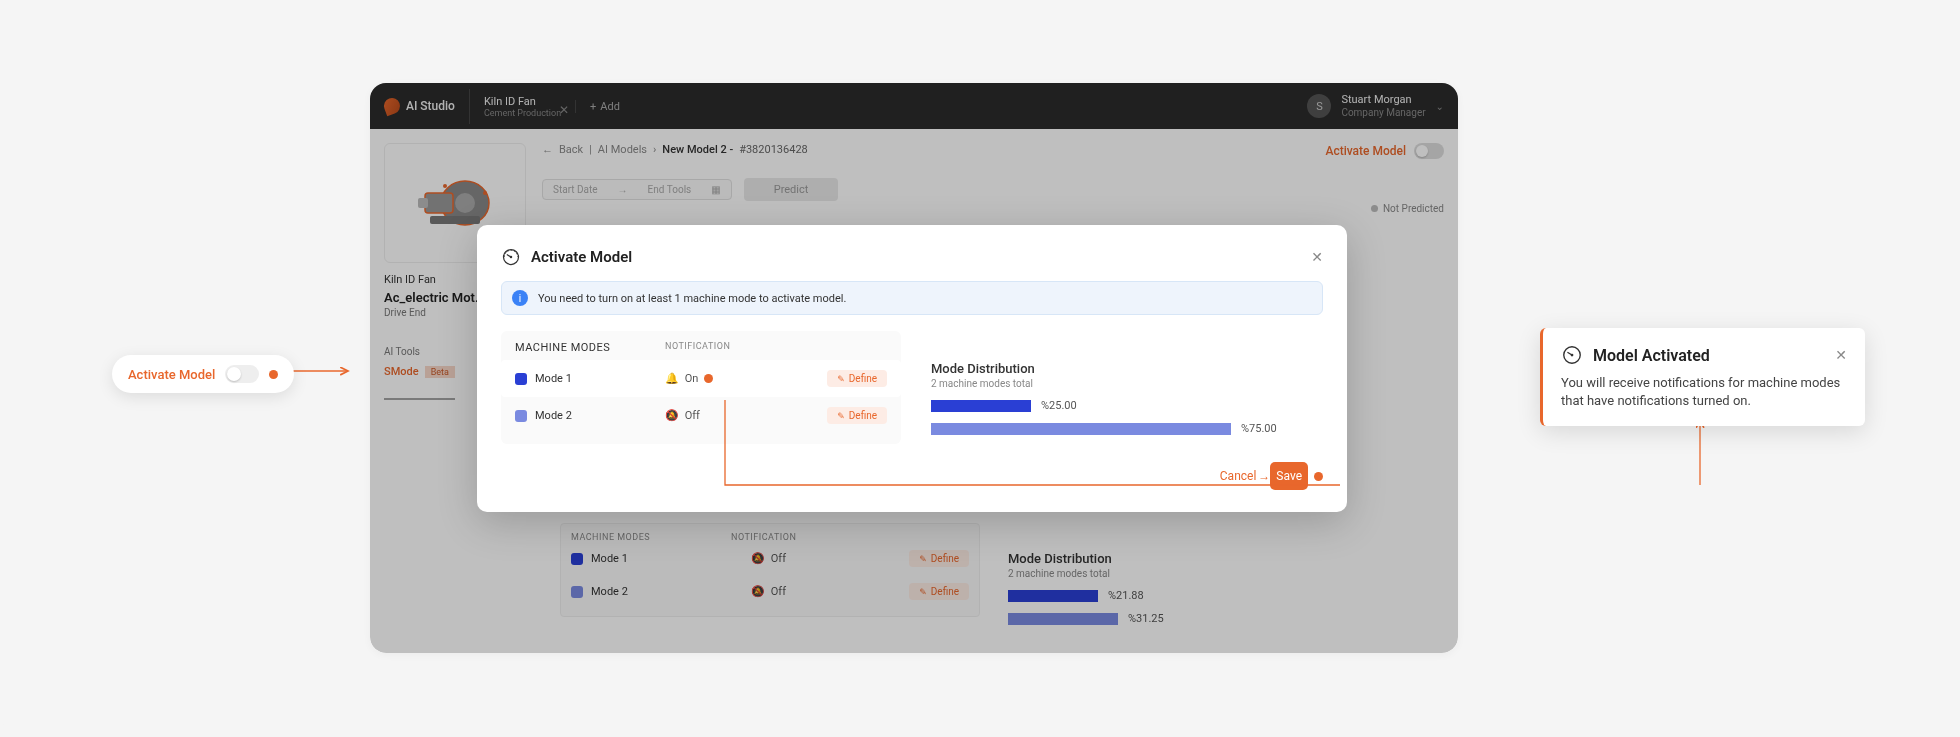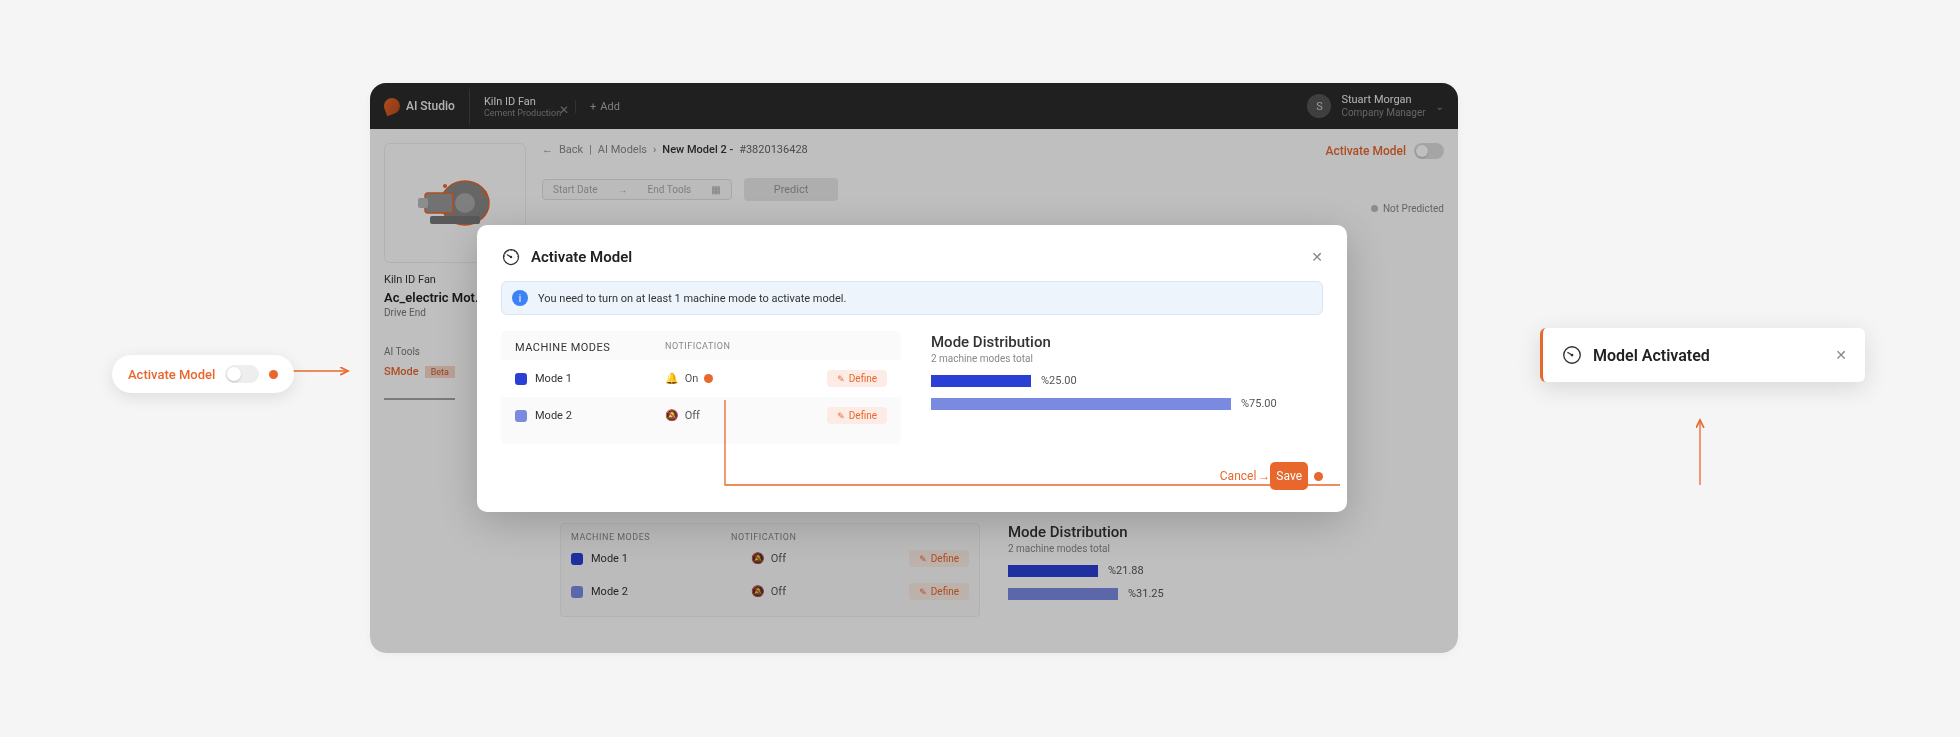--- a/index.html
+++ b/index.html
@@ -64,21 +64,21 @@
   .lower-dist { display:inline-block; vertical-align:top; margin-left:24px; width:300px;}
   .th { font-size:9px; color:#888; letter-spacing:0.5px;}
   .lrow { display:flex; align-items:center; justify-content:space-between; padding:8px 0; }
   .mode-lbl { display:flex; align-items:center; gap:8px; font-size:11px; color:#333;}
   .sq { width:12px;height:12px; background:#2a3fd4; border-radius:3px;}
   .sq.dim { background:#7a8ae0;}
   .notif { display:flex; align-items:center; gap:6px; font-size:11px; color:#555;}
   .bell { color:#888;}
   .define-btn { background:#fdece5; color:#e8672c; font-size:10px; padding:3px 10px; border-radius:4px; display:flex; align-items:center; gap:4px;}
   .define-btn .pen { font-size:9px;}
-  .dist-title { font-size:15px; font-weight:500; color:#333;}
+  .dist-title { font-size:13px; font-weight:500; color:#333;margin-top:28px;}
   .dist-sub { font-size:10px; color:#888; margin-top:2px;}
   .bar-row { display:flex; align-items:center; gap:10px; margin-top:10px;}
   .bar { height:12px; background:#2a3fd4;}
   .bar.dim { background:#7a8ae0;}
   .pct { font-size:11px; color:#555;}
 
   
   .modal { position:absolute; left:477px; top:225px; width:870px; background:#fff; border-radius:10px; box-shadow: 0 10px 40px rgba(0,0,0,0.2); padding:22px 24px; z-index:10;}
   .modal-head { display:flex; align-items:center; gap:10px;}
   .modal-icon { width:20px;height:20px; }
@@ -346,20 +346,21 @@
 <div class="toast">
   <div class="toast-head">
     <svg width="22" height="22" viewBox="0 0 24 24">
           <circle cx="12" cy="12" r="9" fill="none" stroke="#333" stroke-width="1.5"></circle>
           <path d="M12 12 L7 9" stroke="#333" stroke-width="1.5"></path>
           <circle cx="12" cy="12" r="1.5" fill="#333"></circle>
         </svg>
     <div class="toast-title">Model Activated</div>
     <div class="toast-close">✕</div>
   </div>
+  <div class="toast-body">You will receive notifications for machine modes that have notifications turned on.</div>
 </div>
 
 <svg class="connector" style="left:0;top:0;width:1960px;height:737px;">
 
   <path d="M 283 371 L 348 371" marker-end="url(#arr)"></path>
 
   <path d="M 725 400 L 725 485 L 1340 485"></path>
   <path d="M 1700 485 L 1700 420" marker-end="url(#arr)"></path>
   <defs>
     <marker id="arr" markerWidth="8" markerHeight="8" refX="6" refY="3" orient="auto">

